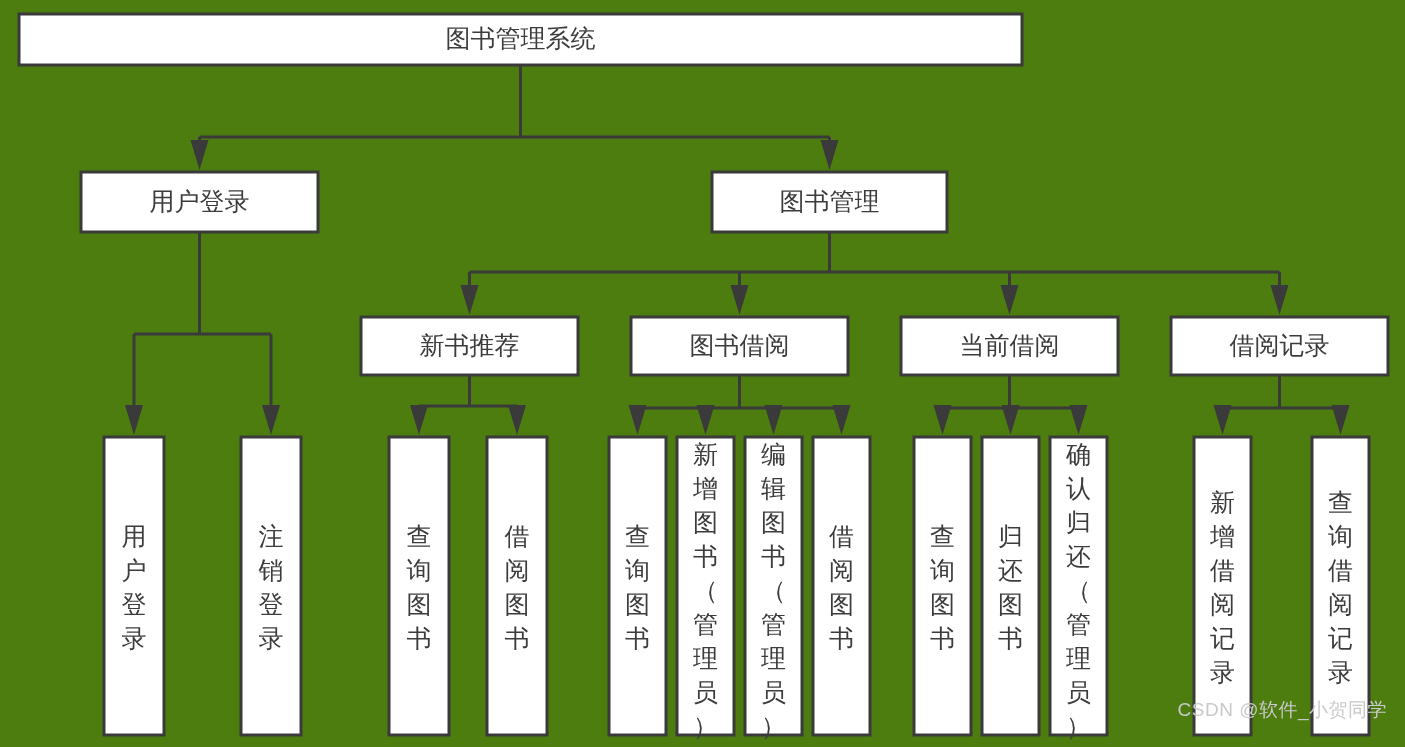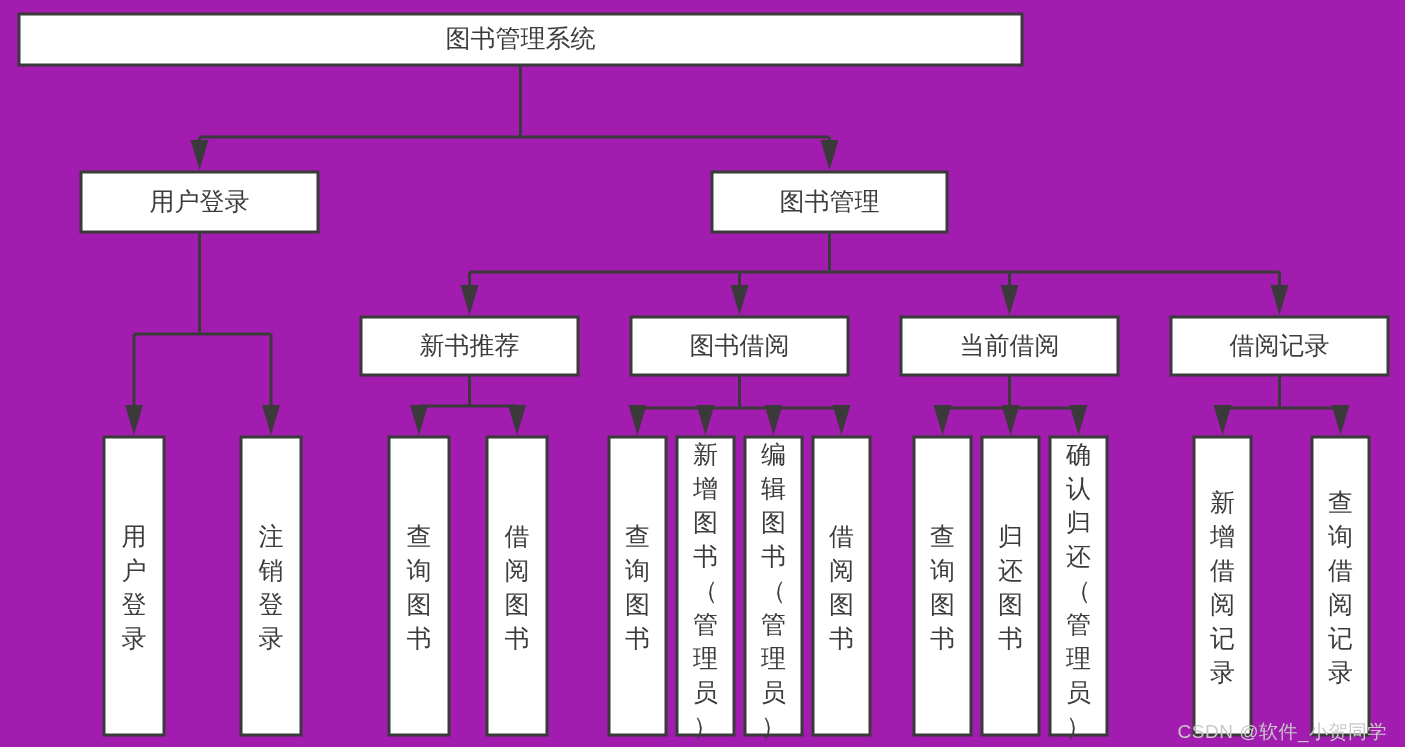--- a/index.html
+++ b/index.html
@@ -8,21 +8,21 @@
     padding: 0;
     background: #ffffff;
   }
   body {
     font-family: "Liberation Sans", "DejaVu Sans", sans-serif;
   }
   #diagram-root {
     position: relative;
     width: 1405px;
     height: 747px;
-    background: #a21caf;
+    background: #4d7c0f;
     overflow: hidden;
   }
   svg.diagram-canvas {
     position: absolute;
     top: 0;
     left: 0;
     width: 1405px;
     height: 747px;
     display: block;
   }
@@ -50,21 +50,21 @@
   }
   .node-label-vertical {
     fill: #3c3c3c;
     font-family: "Liberation Sans", "DejaVu Sans", sans-serif;
     font-size: 25px;
     text-anchor: middle;
   }
   .watermark {
     position: absolute;
     right: 18px;
-    bottom: 2px;
+    bottom: 24px;
     font-family: "Liberation Sans", "DejaVu Sans", sans-serif;
     font-size: 19px;
     color: #c9c9c9;
     letter-spacing: 0.5px;
     white-space: nowrap;
     user-select: none;
     pointer-events: none;
   }
 </style>
 </head>

